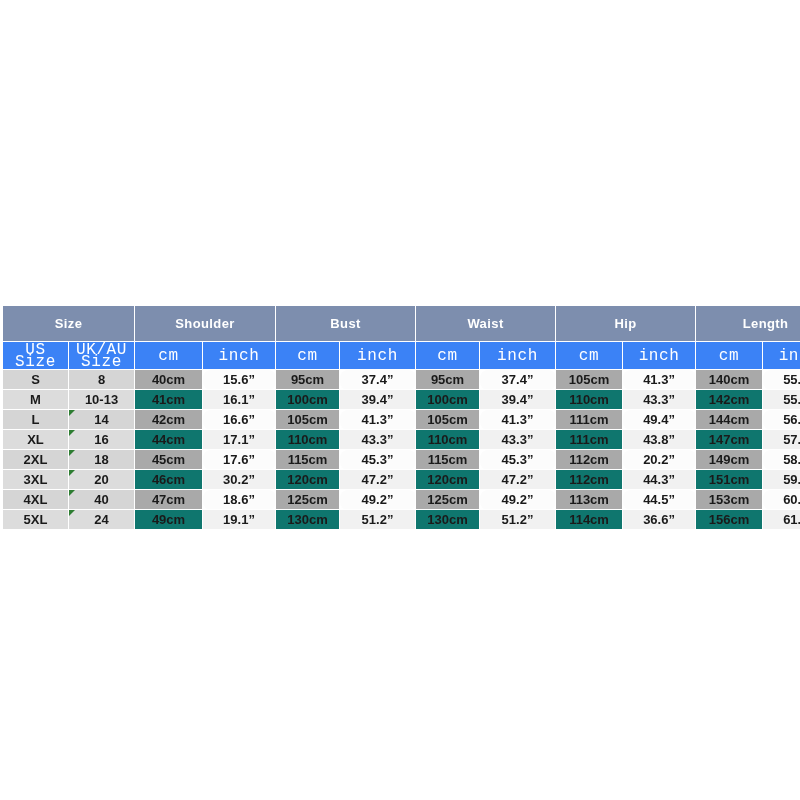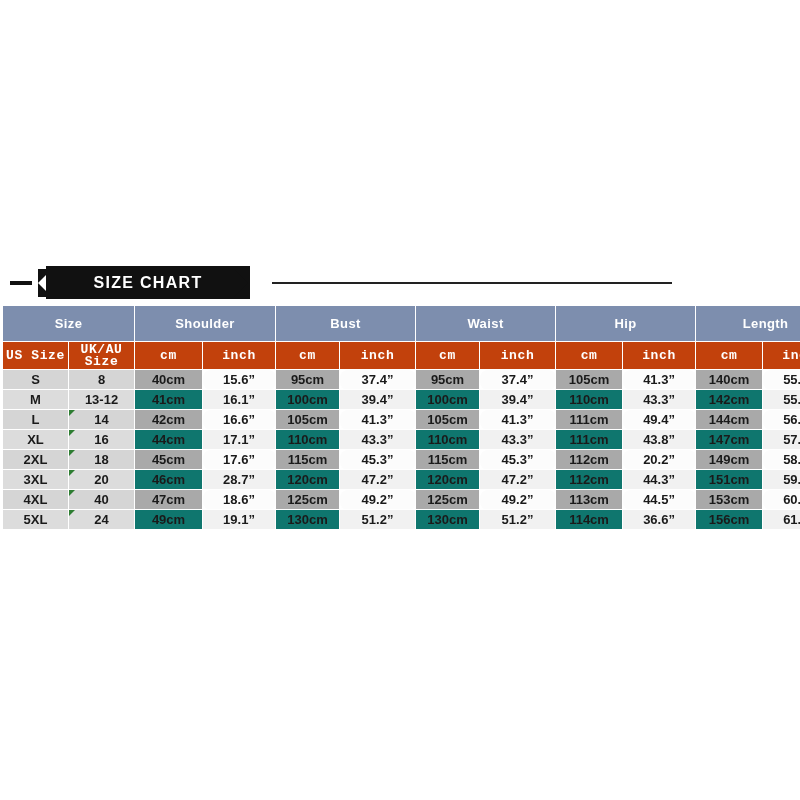--- a/index.html
+++ b/index.html
@@ -111,24 +111,24 @@
     background: #7d8eae;
     color: #ffffff;
     font-size: 13px;
     font-weight: bold;
     height: 35px;
     font-family: "Liberation Sans", sans-serif;
     letter-spacing: 0.4px;
   }
   
   .sub-head {
-    background: #c2410c;
+    background: #3b82f6;
     color: #ffffff;
-    font-size: 13px;
-    font-weight: bold;
+    font-size: 16px;
+    font-weight: normal;
     height: 27px;
     font-family: "Liberation Mono", "DejaVu Sans Mono", monospace;
     letter-spacing: 0.6px;
     line-height: 12px;
   }
 
   
   .size-table tbody td {
     height: 19px;
     font-size: 13px;
@@ -162,29 +162,20 @@
     height: 0;
     border-top: 6px solid #2e7d32;
     border-right: 6px solid transparent;
   }
 </style>
 </head>
 <body>
 
 <div id="page">
 
-  <div class="banner-row">
-    <div class="banner-dash"></div>
-    <div class="banner-tail-left"></div>
-    <div class="banner-plate">
-      <span class="banner-title">SIZE CHART</span>
-    </div>
-    <div class="banner-tail-right"></div>
-    <div class="banner-line"></div>
-  </div>
 
   <table class="size-table">
     <colgroup>
       <col style="width:66px">
         <col style="width:66px">
       <col style="width:68px">
         <col style="width:73px">
       <col style="width:64px">
         <col style="width:76px">
       <col style="width:64px">
@@ -307,21 +298,21 @@
           </td>
         </tr>
         <tr>
           <td class="c-size-alt">
             <div class="cell-inner">
               <span>M</span>
             </div>
           </td>
           <td class="c-size-alt">
             <div class="cell-inner">
-              <span>13-12</span>
+              <span>10-13</span>
             </div>
           </td>
           <td class="c-cm-alt">
             <div class="cell-inner">
               <span>41cm</span>
             </div>
           </td>
           <td class="c-inch-alt">
             <div class="cell-inner">
               <span>16.1”</span>
@@ -569,21 +560,21 @@
               <span>20</span>
             </div>
           </td>
           <td class="c-cm-alt">
             <div class="cell-inner">
               <span>46cm</span>
             </div>
           </td>
           <td class="c-inch-alt">
             <div class="cell-inner">
-              <span>28.7”</span>
+              <span>30.2”</span>
             </div>
           </td>
           <td class="c-cm-alt">
             <div class="cell-inner">
               <span>120cm</span>
             </div>
           </td>
           <td class="c-inch-alt">
             <div class="cell-inner">
               <span>47.2”</span>

